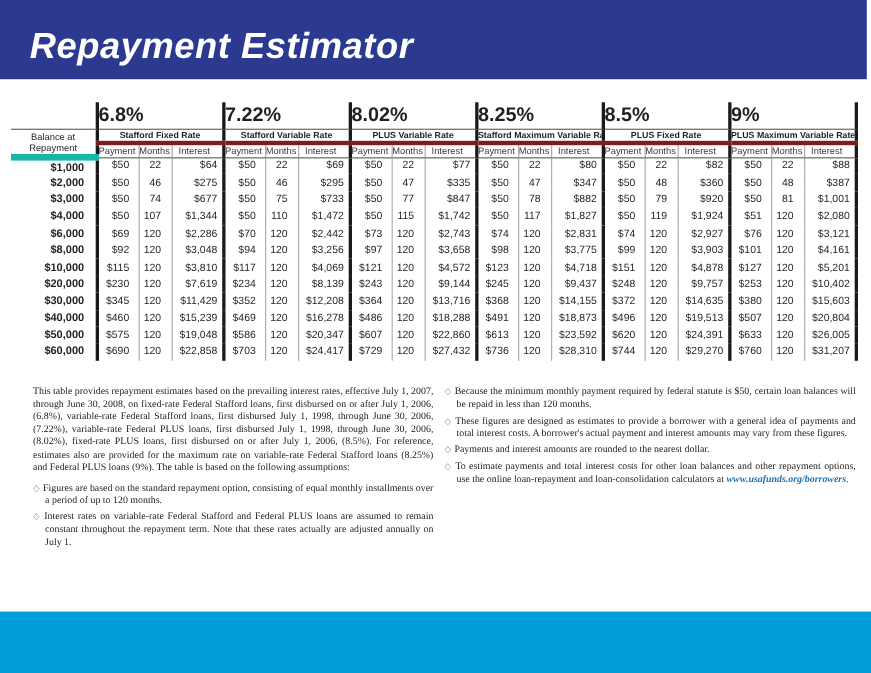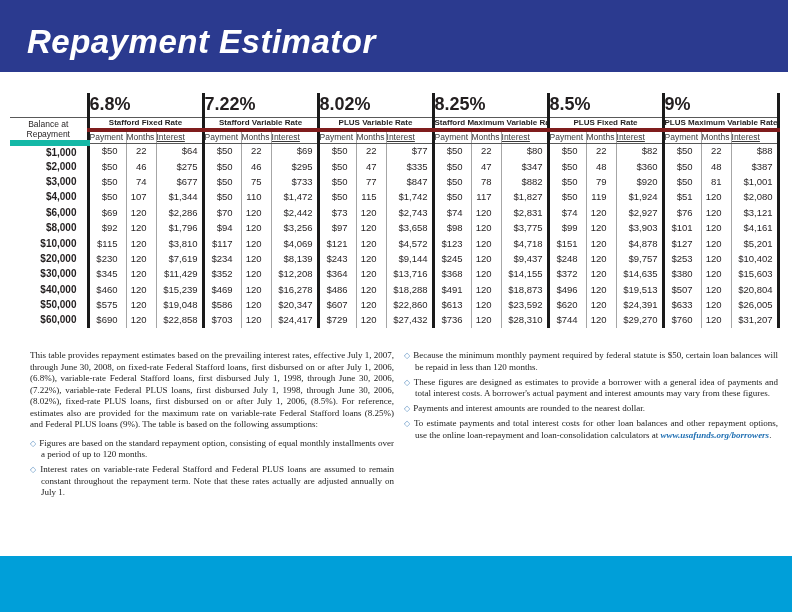--- a/index.html
+++ b/index.html
@@ -23,21 +23,21 @@
   tr.rate-row{height:24px;}
   tr.name-row{height:13px;}
   tr.sub-row{height:13px;}
   tbody tr{height:15.4px;}
 
   .corner-empty{border-bottom:1px solid #595959;}
   .corner-label{border-bottom:6px solid #14b8a6;text-align:center;font-size:8.5px;line-height:10px;color:#231f20;}
   .rate-cell{font-size:18px;font-weight:700;text-align:left;border-bottom:1px solid #595959;}
   .gname-cell{font-size:8px;font-weight:700;text-align:center;border-bottom:4px solid #7f1d1d;}
   .sub-cell{font-size:8.5px;text-align:left;border-bottom:1px solid #595959;color:#3a3a3a;}
-  .sub-cell.c-int{text-align:left;padding-right:5px;text-decoration:underline;}
+  .sub-cell.c-int{text-align:center;padding-right:5px;}
 
   .g-start{border-left:3px solid #1a1a1a;}
   .g-end{border-right:3px solid #1a1a1a;}
 
   .bal-cell{font-size:10px;font-weight:700;text-align:right;padding-right:10px;}
   td.c-pay{font-size:9.5px;text-align:right;padding-right:8px;}
   td.c-mon{font-size:9.5px;text-align:right;padding-right:9px;}
   td.c-int{font-size:9.5px;text-align:right;padding-right:4px;}
   .c-pay,.c-mon{border-right:1px solid #a6a6a6;}
   .sub-cell.c-pay,.sub-cell.c-mon{border-right:1px solid #a6a6a6;}
@@ -230,21 +230,21 @@
             <td class="c-mon">120</td>
             <td class="c-int">$2,927</td>
             <td class="c-pay g-start">$76</td>
             <td class="c-mon">120</td>
             <td class="c-int g-end">$3,121</td>
           </tr>
           <tr>
             <td class="bal-cell">$8,000</td>
             <td class="c-pay g-start">$92</td>
             <td class="c-mon">120</td>
-            <td class="c-int">$1,796</td>
+            <td class="c-int">$3,048</td>
             <td class="c-pay g-start">$94</td>
             <td class="c-mon">120</td>
             <td class="c-int">$3,256</td>
             <td class="c-pay g-start">$97</td>
             <td class="c-mon">120</td>
             <td class="c-int">$3,658</td>
             <td class="c-pay g-start">$98</td>
             <td class="c-mon">120</td>
             <td class="c-int">$3,775</td>
             <td class="c-pay g-start">$99</td>

